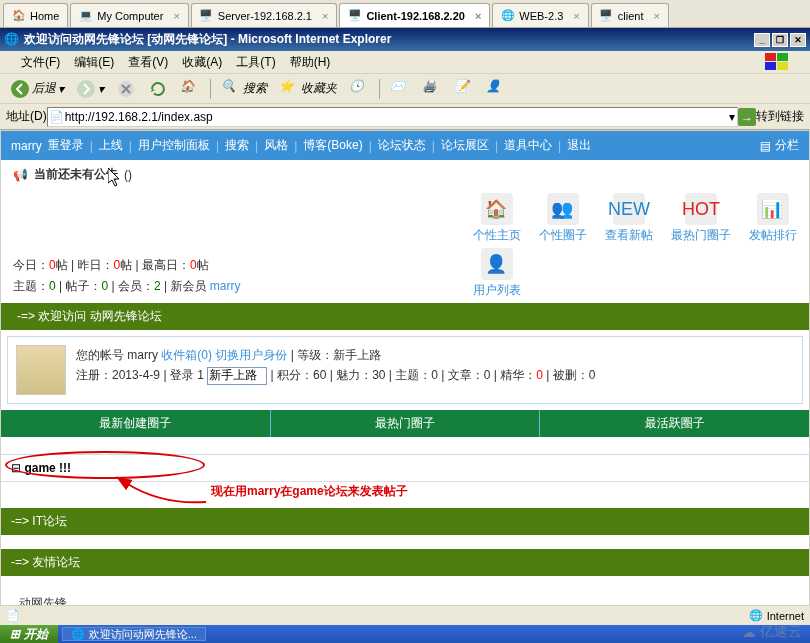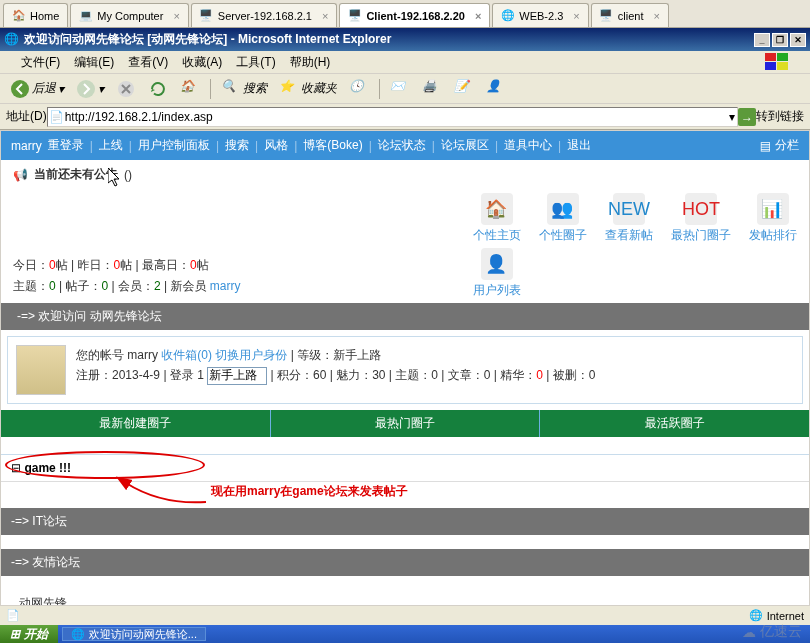--- a/index.html
+++ b/index.html
@@ -52,21 +52,21 @@
 .stats-left { flex: 1; }
 .stats-left div { margin-bottom: 4px; }
 .stats-left .red { color: #f00; }
 .stats-left .green { color: #060; }
 .stats-left .blue { color: #3a91d8; }
 .icon-links { display: flex; gap: 18px; }
 .icon-link { text-align: center; color: #3a91d8; font-size: 12px; cursor: pointer; }
 .icon-link .ic { width: 32px; height: 32px; margin: 0 auto 2px; background: #eee; border-radius: 4px; display: flex; align-items: center; justify-content: center; font-size: 18px; }
 
 
-.section-bar { background: #737373; color: #fff; padding: 5px 10px; font-size: 12px; display: flex; align-items: center; }
+.section-bar { background: #4d7c0f; color: #fff; padding: 5px 10px; font-size: 12px; display: flex; align-items: center; }
 .section-bar .arrow { margin-right: 6px; }
 
 
 .user-box { border: 1px solid #c8dcec; margin: 6px; padding: 8px; display: flex; gap: 10px; }
 .avatar { width: 50px; height: 50px; background: linear-gradient(#e8d8a8, #d0c088); border: 1px solid #ccc; }
 .user-info { flex: 1; line-height: 20px; color: #333; }
 .user-info a { color: #3a91d8; text-decoration: none; }
 .user-info .red { color: #f00; }
 .user-info input.lvl { width: 60px; border: 1px solid #7f9db9; font-size: 12px; padding: 1px; }
 

